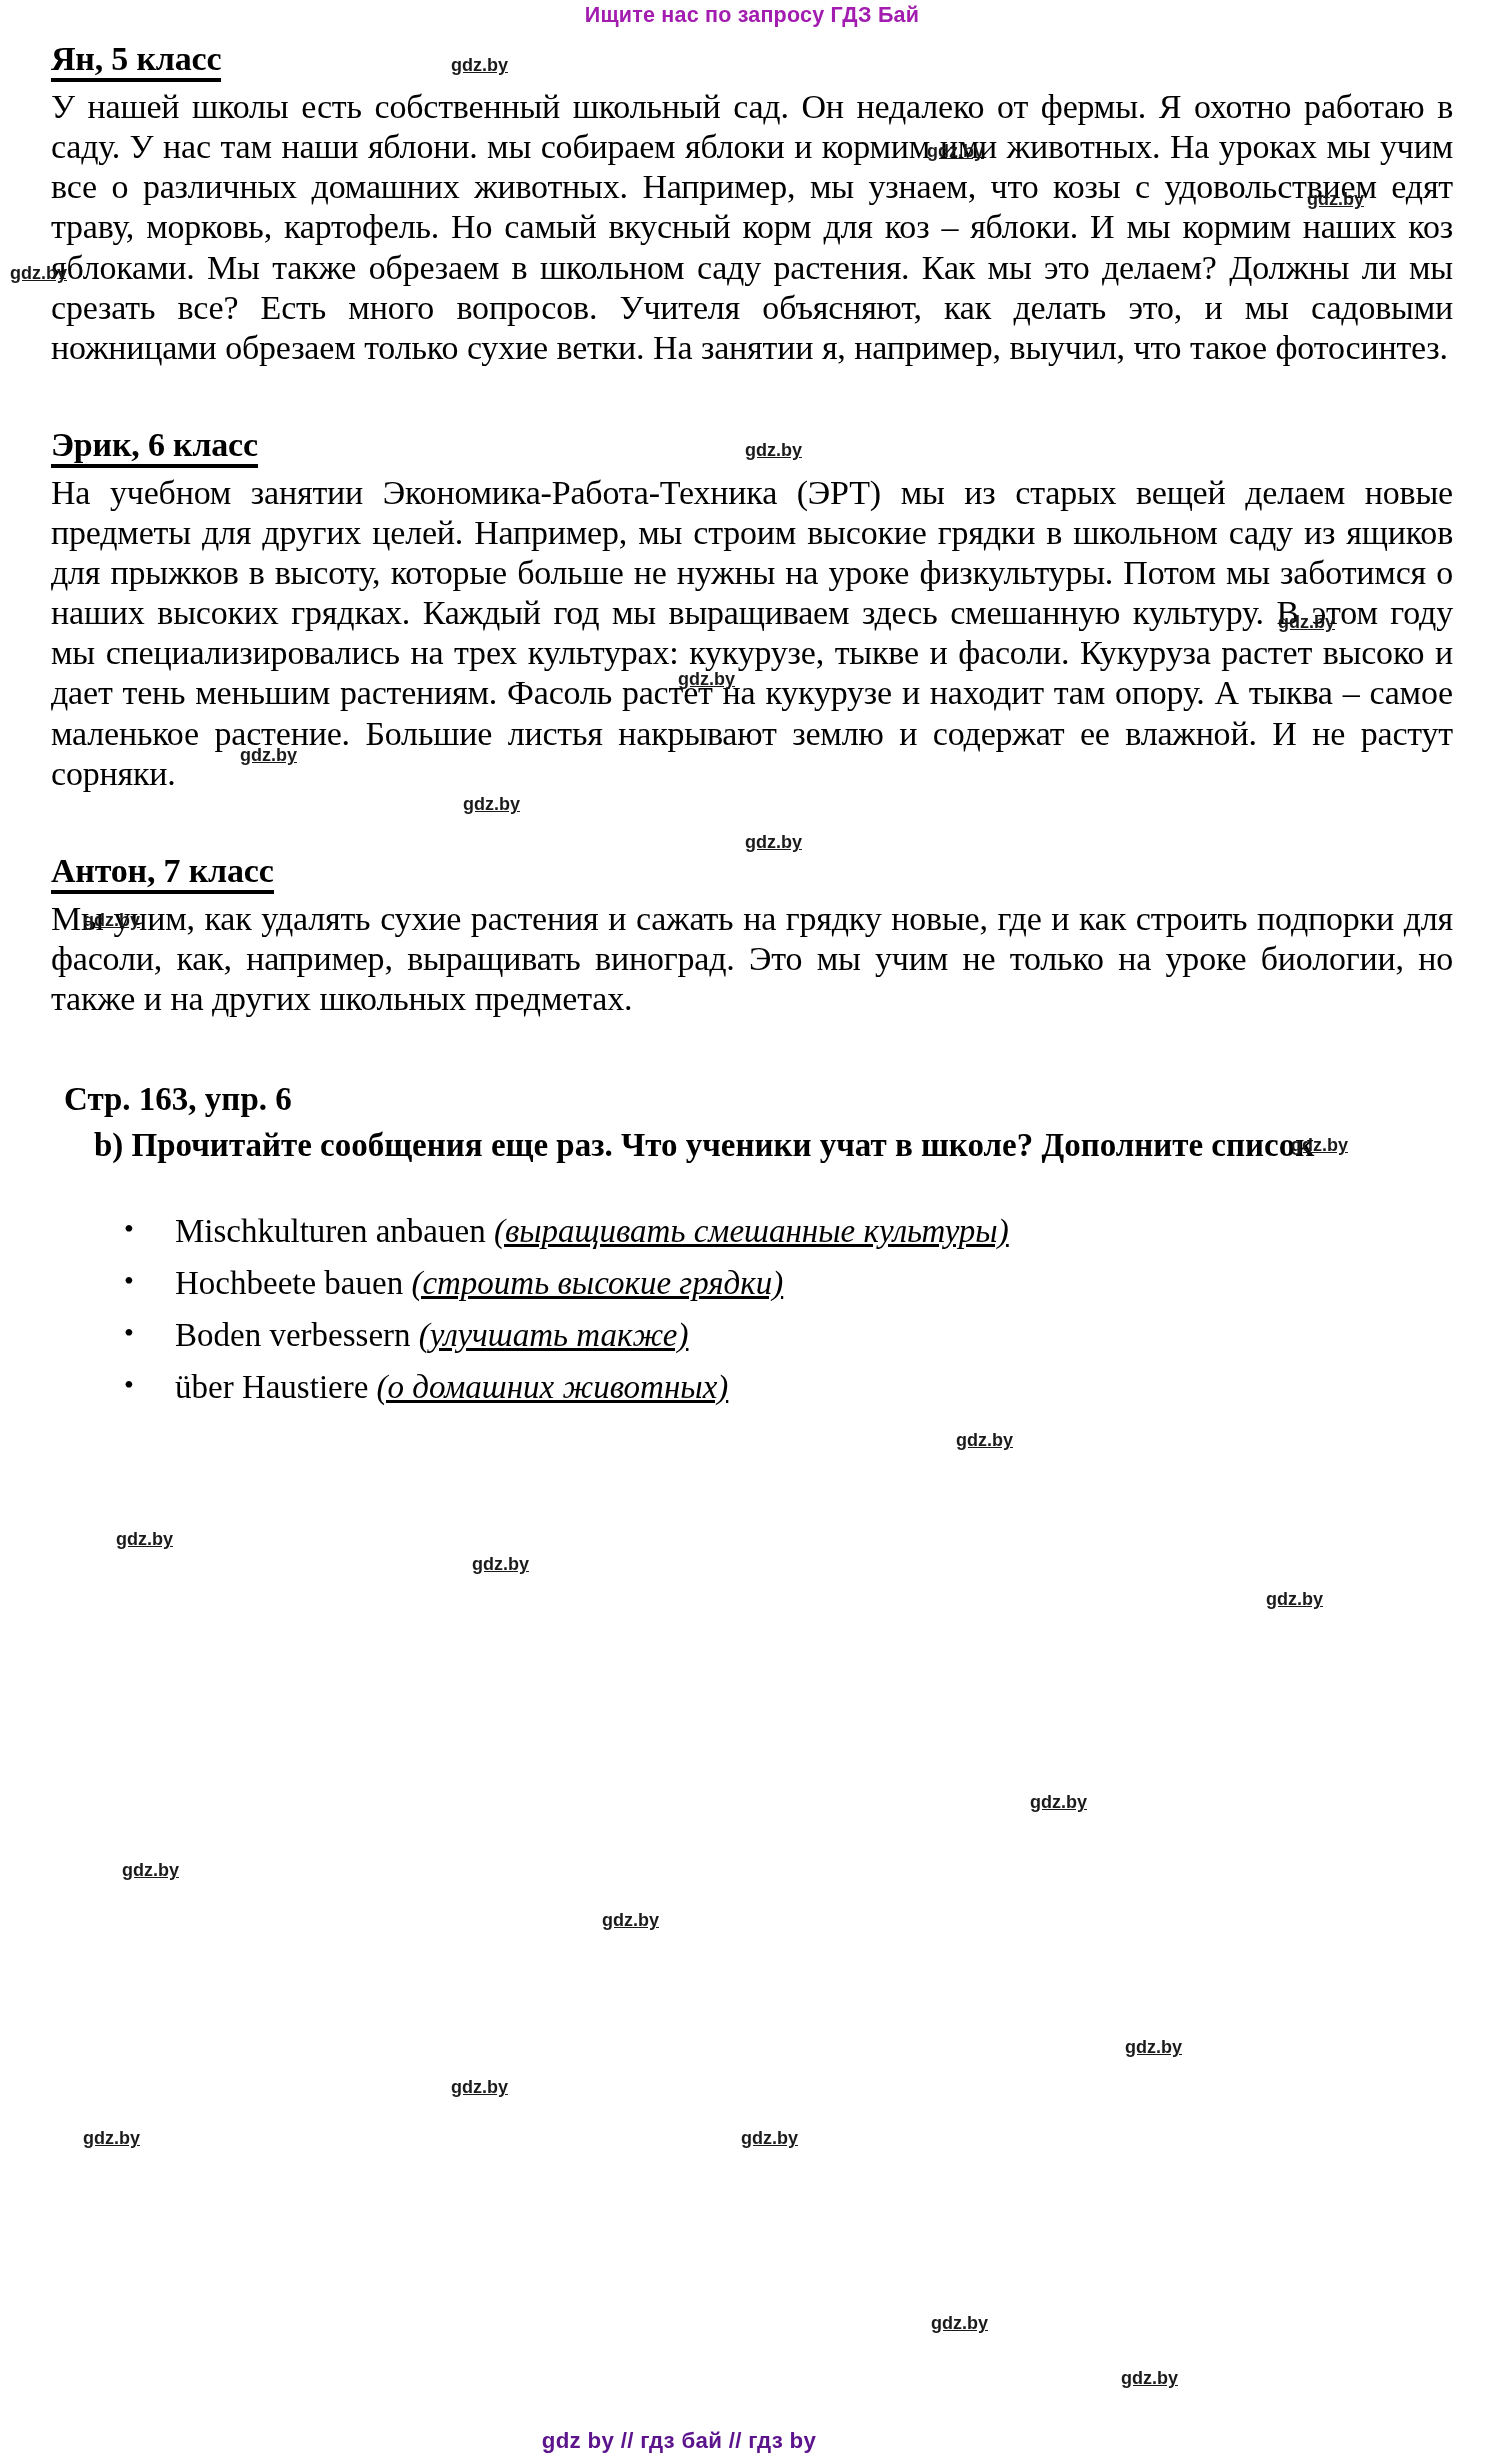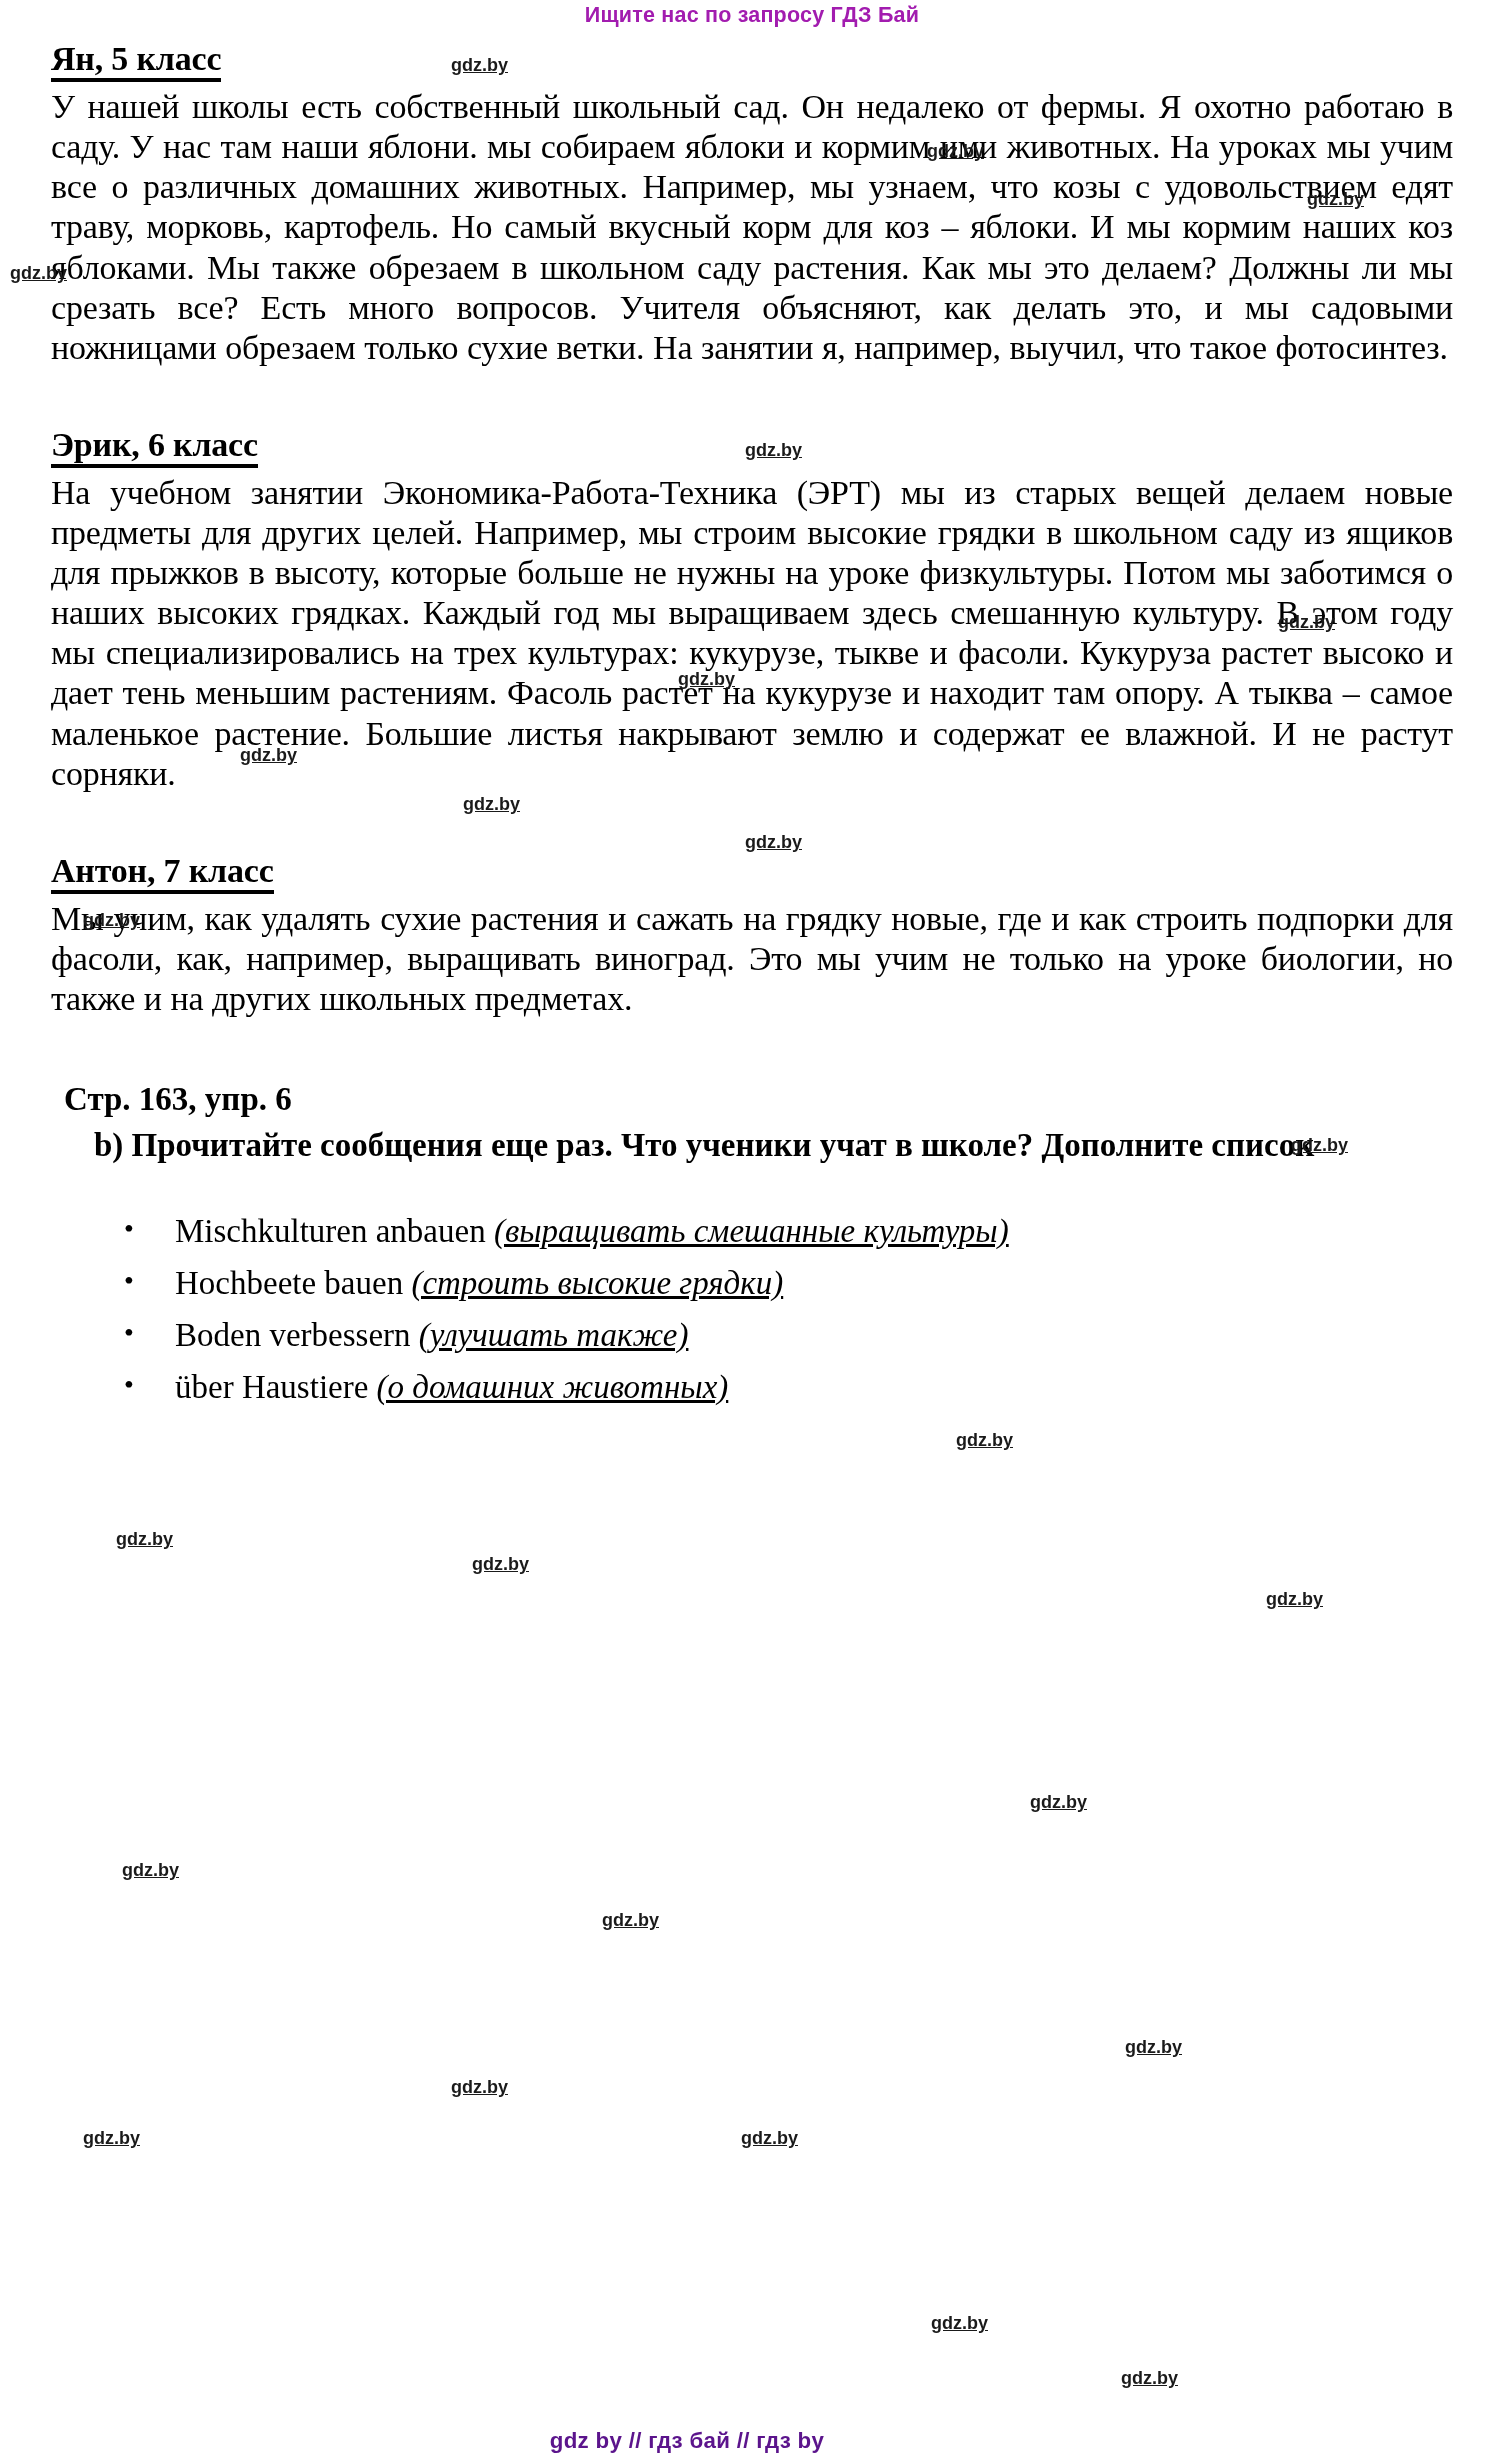--- a/index.html
+++ b/index.html
@@ -114,21 +114,21 @@
   ul.list li .de { }
   ul.list li .ru {
     font-style: italic;
     text-decoration: underline;
   }
 
   
   .promo-footer {
     position: absolute;
     bottom: 8.3px;
-    left: 16px;
+    left: 8px;
     width: 1342px;
     text-align: center;
     font-family: "Liberation Sans", "DejaVu Sans", sans-serif;
     font-weight: bold;
     font-size: 22.3px;
     color: #5b148c;
     letter-spacing: 0.3px;
     z-index: 5;
   }
 

